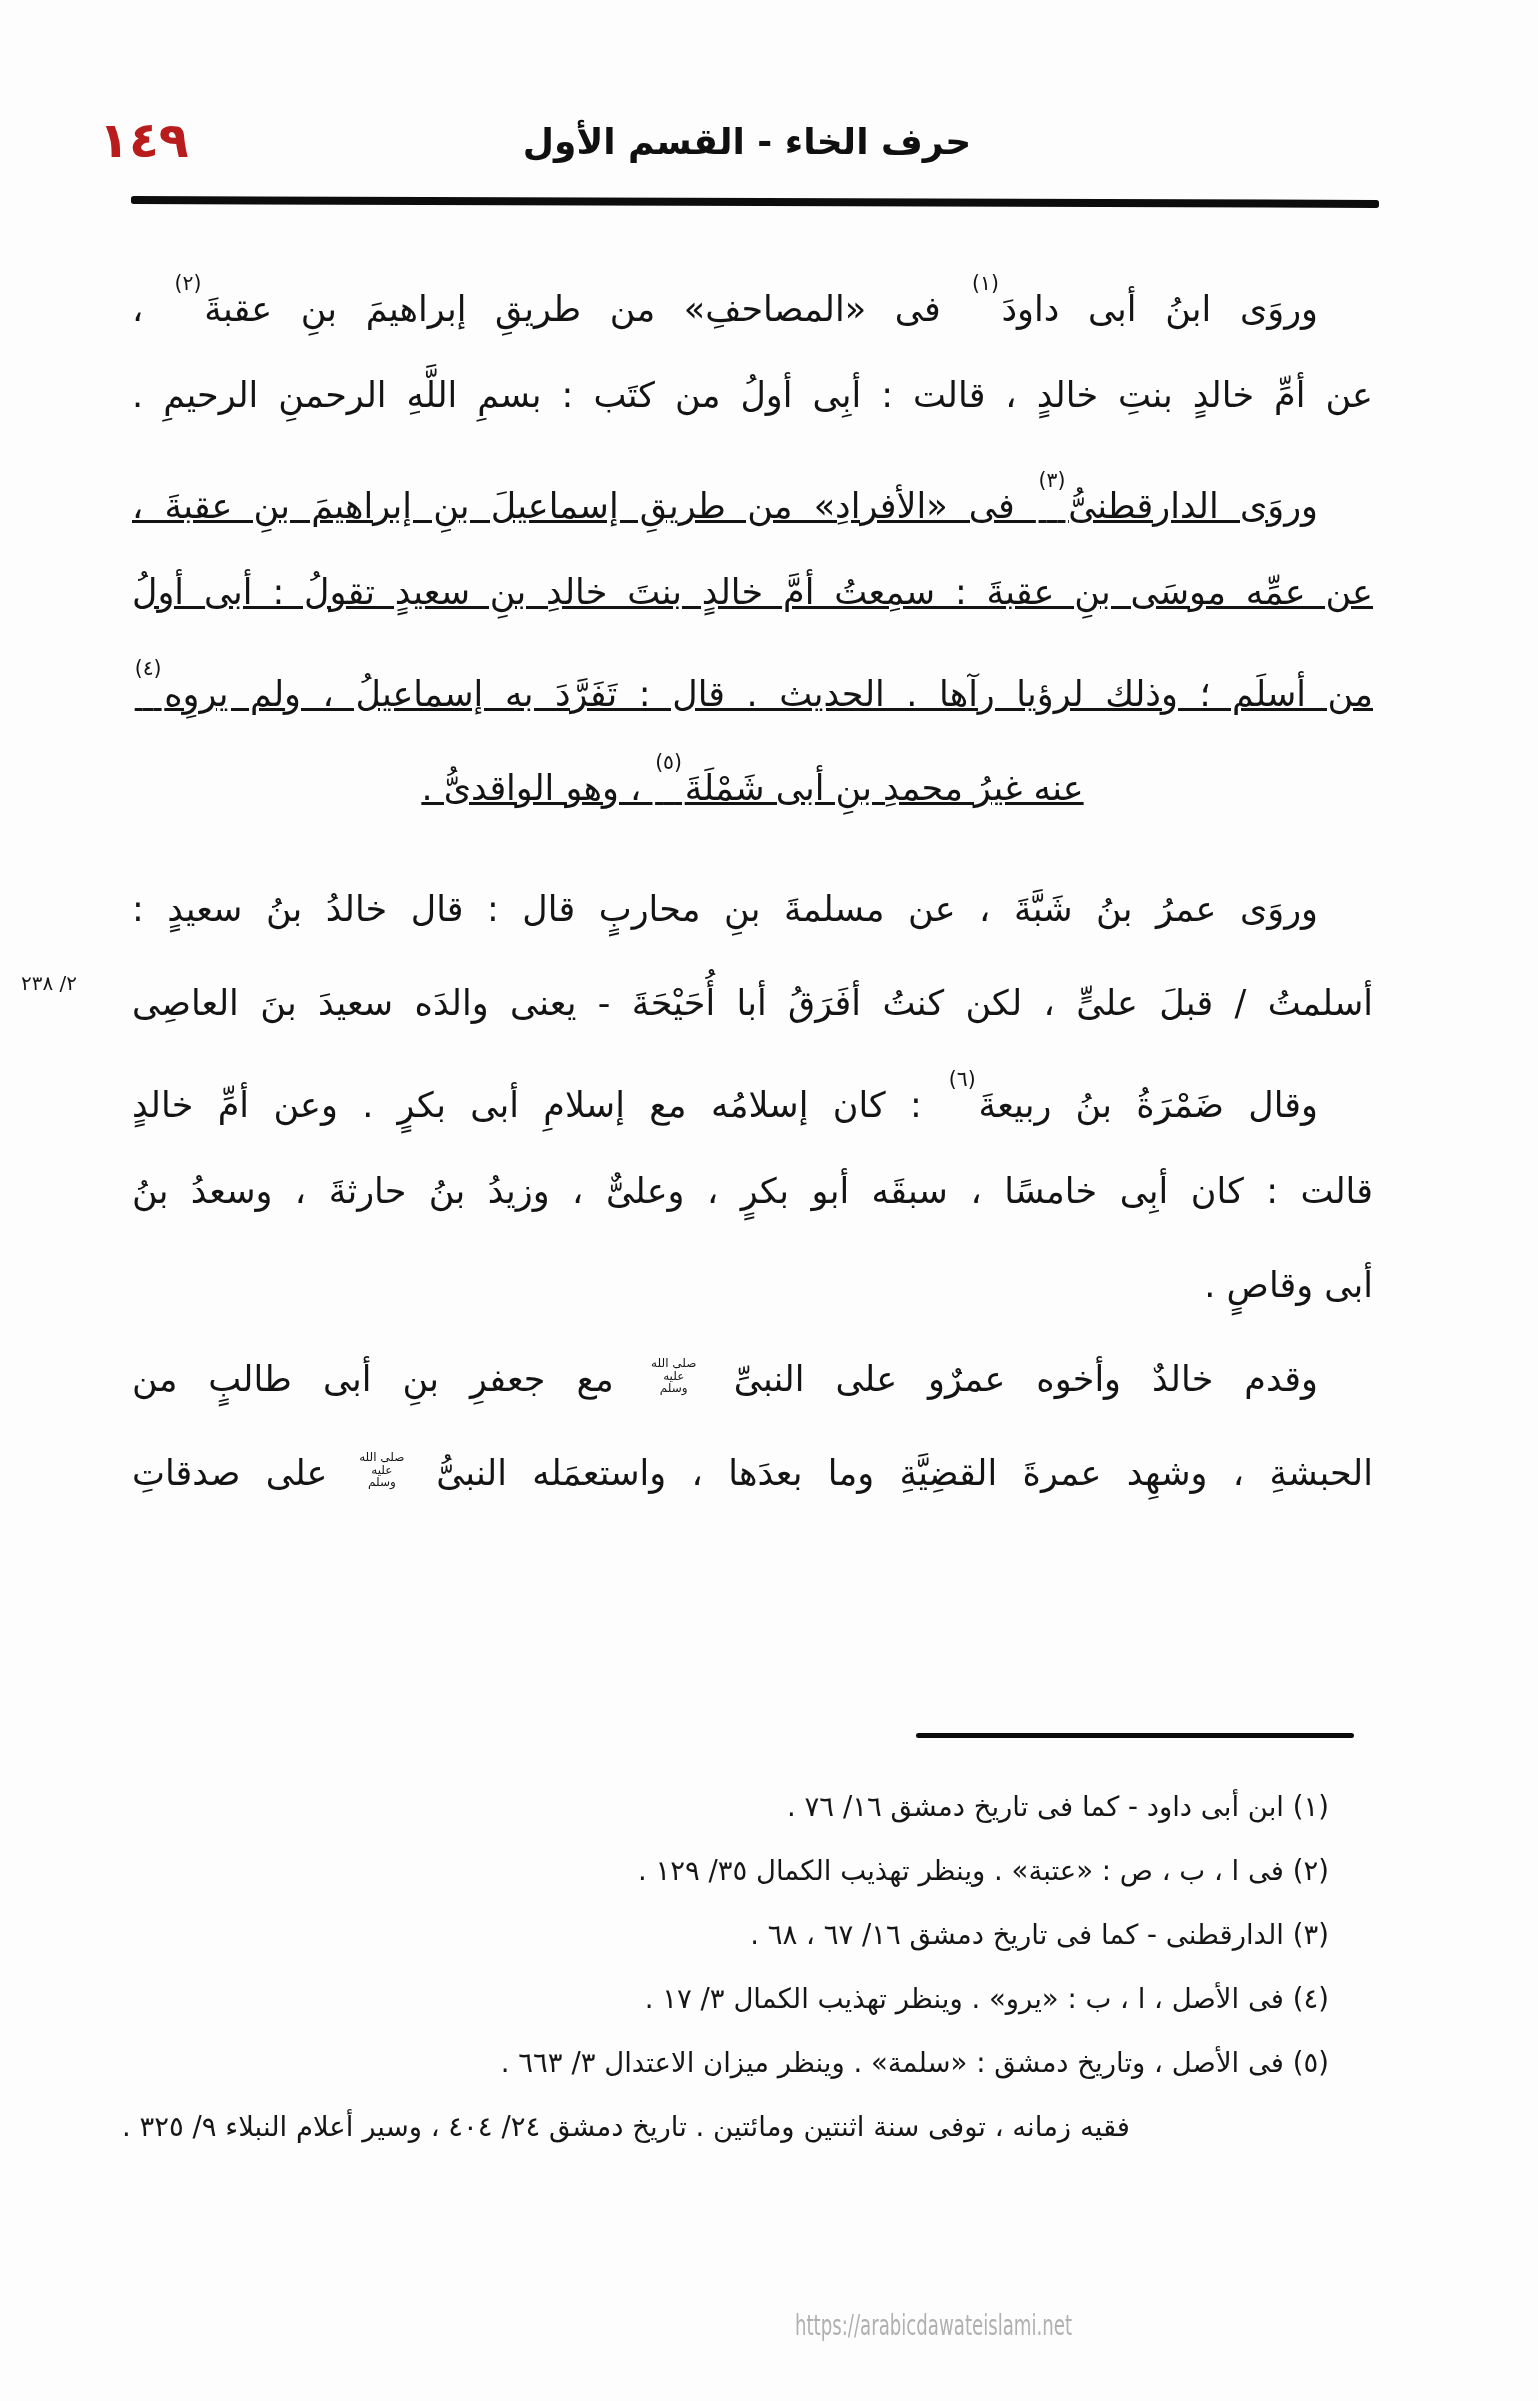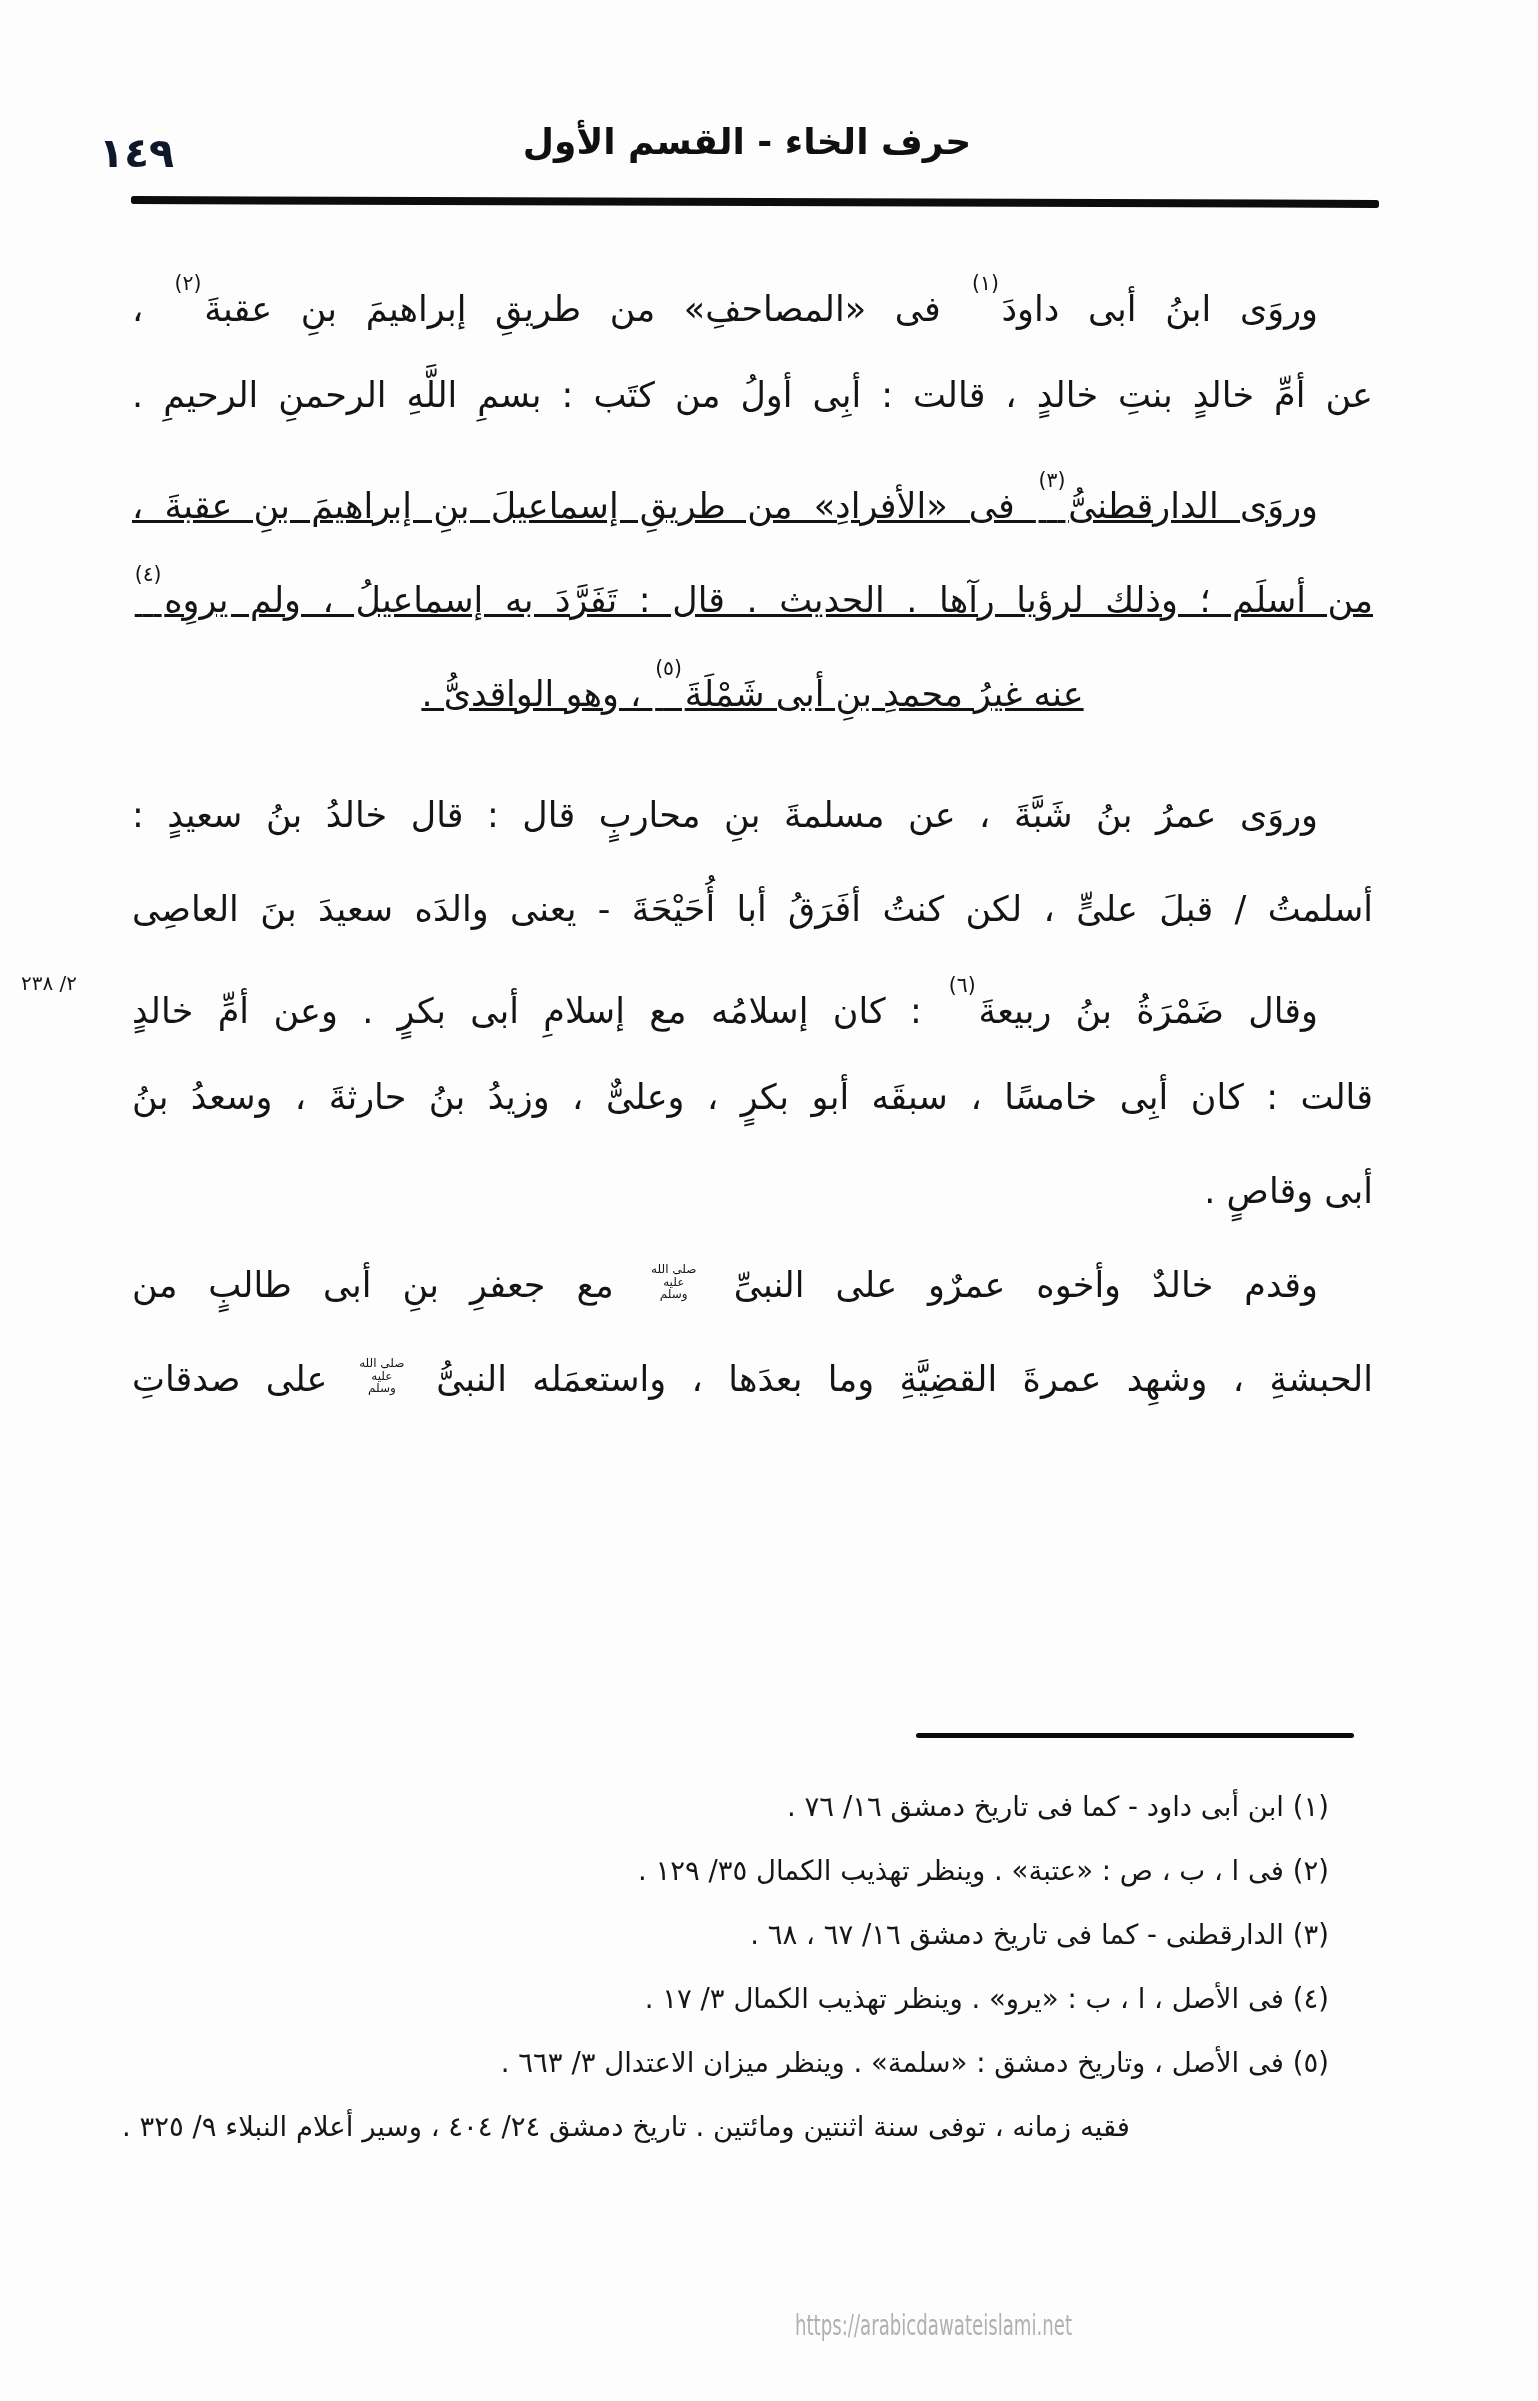--- a/index.html
+++ b/index.html
@@ -4,22 +4,22 @@
 <style>
   html,body{margin:0;padding:0;}
   body{
     width:1538px;height:2401px;position:relative;
     background:#fdfdfd;color:#151515;
     font-family:"DejaVu Sans",sans-serif;
     overflow:hidden;
   }
   
   .page-number{
-    position:absolute;top:129px;left:99px;
-    font-size:41px;font-weight:700;color:#0f172a;
+    position:absolute;top:112px;left:99px;
+    font-size:49px;font-weight:700;color:#b91c1c;
   }
   .header-title{
     position:absolute;top:121px;left:747px;transform:translateX(-50%);
     font-size:36px;font-weight:700;color:#101010;white-space:nowrap;
   }
   .header-rule{
     position:absolute;top:198px;left:131px;width:1248px;height:8px;
     background:#0d0d0d;border-radius:2.7px;transform:rotate(0.18deg);
   }
   
@@ -85,20 +85,21 @@
 
 <div class="body-block">
 
   <div class="para">
     <div class="line indent"><span>وروَى ابنُ أبى داودَ</span><sup class="fnref">(١)</sup><span> فى «المصاحفِ» من طريقِ إبراهيمَ بنِ عقبةَ</span><sup class="fnref">(٢)</sup><span> ،</span></div>
     <div class="line"><span>عن أمِّ خالدٍ بنتِ خالدٍ ، قالت : أبِى أولُ من كتَب : بسمِ اللَّهِ الرحمنِ الرحيمِ .</span></div>
   </div>
 
   <div class="para gap-s">
     <div class="line indent"><span>وروَى الدارقطنىُّ</span><sup class="fnref">(٣)</sup><span> فى «الأفرادِ» من طريقِ إسماعيلَ بنِ إبراهيمَ بنِ عقبةَ ،</span></div>
+    <div class="line"><span>عن عمِّه موسَى بنِ عقبةَ : سمِعتُ أمَّ خالدٍ بنتَ خالدِ بنِ سعيدٍ تقولُ : أبى أولُ</span></div>
     <div class="line"><span>من أسلَم ؛ وذلك لرؤيا رآها . الحديث . قال : تَفَرَّدَ به إسماعيلُ ، ولم يروِه</span><sup class="fnref">(٤)</sup></div>
     <div class="line center"><span>عنه غيرُ محمدِ بنِ أبى شَمْلَةَ</span><sup class="fnref">(٥)</sup><span> ، وهو الواقدىُّ .</span></div>
   </div>
 
   <div class="para gap-m">
     <div class="line indent"><span>وروَى عمرُ بنُ شَبَّةَ ، عن مسلمةَ بنِ محاربٍ قال : قال خالدُ بنُ سعيدٍ :</span></div>
     <div class="line"><span>أسلمتُ / قبلَ علىٍّ ، لكن كنتُ أفَرَقُ أبا أُحَيْحَةَ - يعنى والدَه سعيدَ بنَ العاصِى</span></div>
   </div>
 
   <div class="para">

